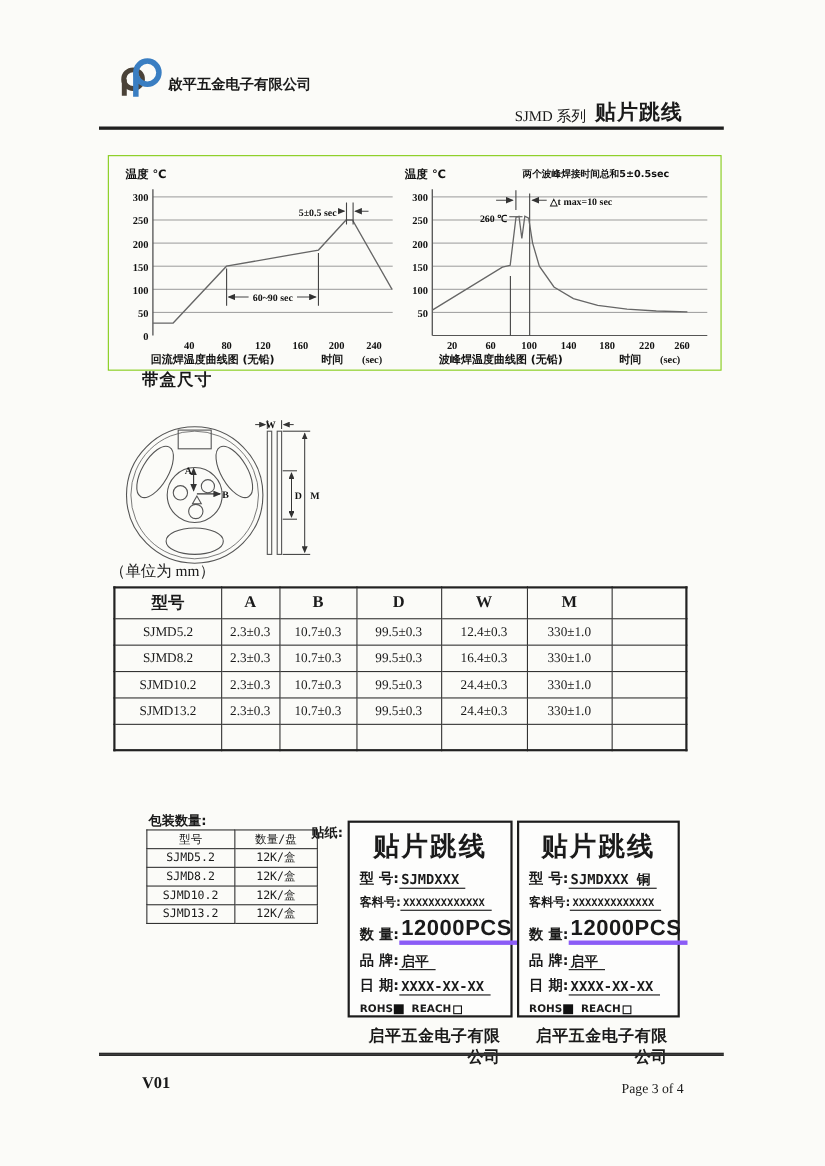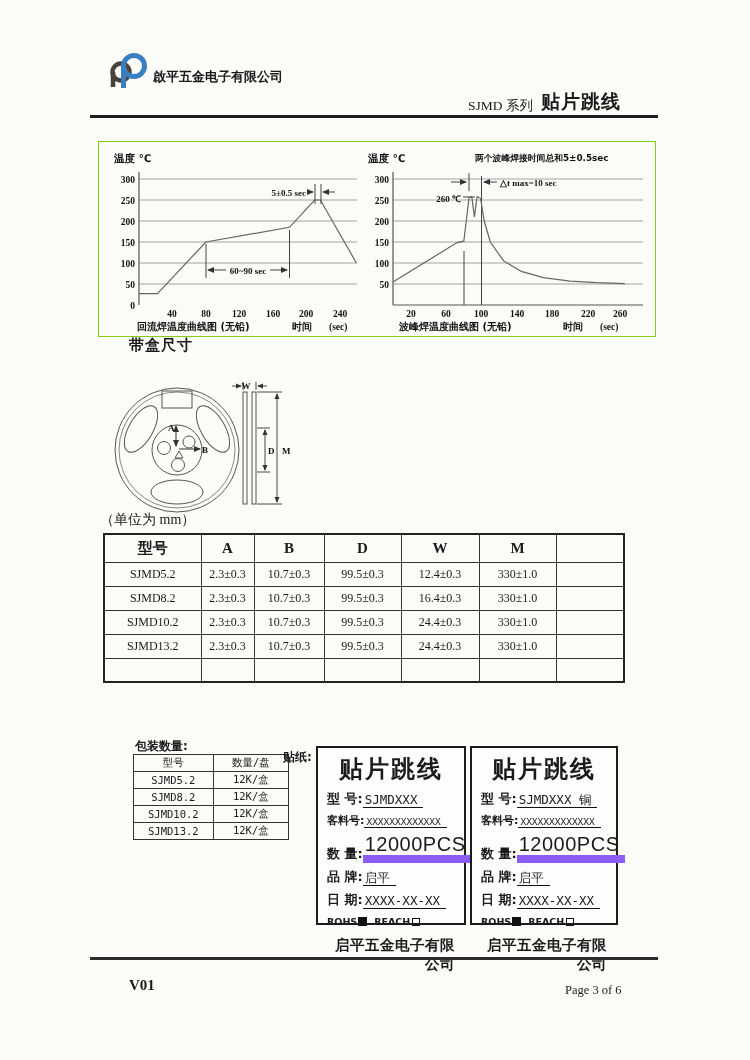--- a/index.html
+++ b/index.html
@@ -27,24 +27,24 @@
   .dimtbl td { font-size:12px; height:24px; }
 
   
   .packtbl { border-collapse:collapse; border:1px solid #333; background:#fbfbf8; }
   .packtbl th, .packtbl td { border:1px solid #333; text-align:center; font-size:10.5px; height:17px; padding:0 3px; font-weight:normal; font-family:"DejaVu Sans Mono", monospace; }
 
   
   .sticker { border:2px solid #1c1c1c; background:#fdfdfc; padding:4px 9px 6px 9px; }
   .stk-title { text-align:center; font-size:24px; font-weight:bold; letter-spacing:2px; margin-top:1px; }
   .lbl-row { display:flex; align-items:flex-end; margin-top:5px; font-weight:bold; font-size:13px; white-space:pre; }
-  .lbl-val { font-family:"DejaVu Sans Mono", monospace; font-weight:normal; border-bottom:1.5px solid #111; padding:0 6px 0 2px; line-height:1.1; }
+  .lbl-val { font-family:"DejaVu Sans Mono", monospace; font-weight:bold; border-bottom:1.5px solid #111; padding:0 6px 0 2px; line-height:1.1; }
   .val-sm { font-size:9.5px; letter-spacing:0; }
   .val-md { font-size:12.5px; }
-  .val-qty { font-size:20px; font-family:"Liberation Sans", sans-serif; border-bottom:8px solid #8b5cf6; letter-spacing:0.5px; }
+  .val-qty { font-size:20px; font-family:"Liberation Sans", sans-serif; border-bottom:4px solid #8b5cf6; letter-spacing:0.5px; }
   .rohs-row { display:flex; align-items:center; font-size:9.5px; font-weight:bold; margin-top:7px; }
   .sq-f { display:inline-block; width:9px; height:9px; background:#111; margin:0 7px 0 1px; }
   .sq-e { display:inline-block; width:8px; height:8px; border:1.5px solid #111; margin-left:2px; }
   .stk-company { text-align:right; font-size:14.5px; font-weight:bold; margin-top:9px; letter-spacing:0.5px; }
 
   
   .frule { height:3px; border-top:2px solid #2b2b2b; border-bottom:1px solid #2b2b2b; }
 </style>
 </head>
 <body>
@@ -339,15 +339,15 @@
         <span>ROHS</span>
         <span class="sq-f"></span>
         <span>REACH</span>
         <span class="sq-e"></span>
       </div>
     <div class="stk-company">启平五金电子有限公司</div>
   </div>
 
   <div class="abs frule" style="left:90px; top:957px; width:568px;"></div>
   <div class="abs serif b" style="left:129px; top:977px; font-size:15px;">V01</div>
-  <div class="abs serif" style="left:565px; top:983px; font-size:12.5px;">Page 3 of 6</div>
+  <div class="abs serif" style="left:565px; top:983px; font-size:12.5px;">Page 3 of 4</div>
 
 </div>
 
 </body></html>

